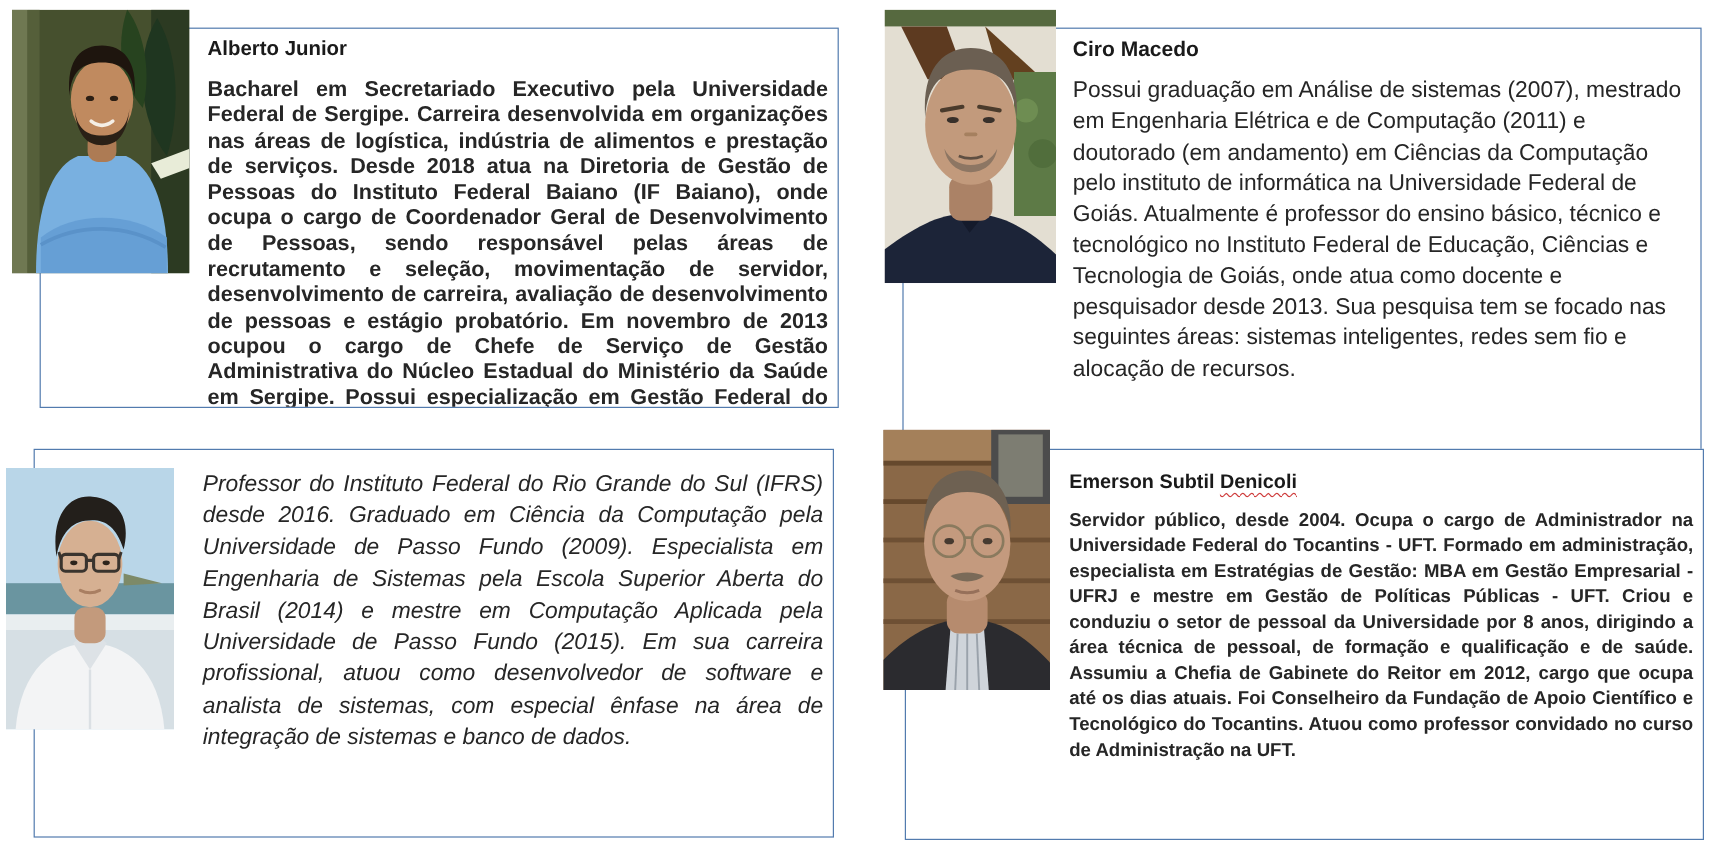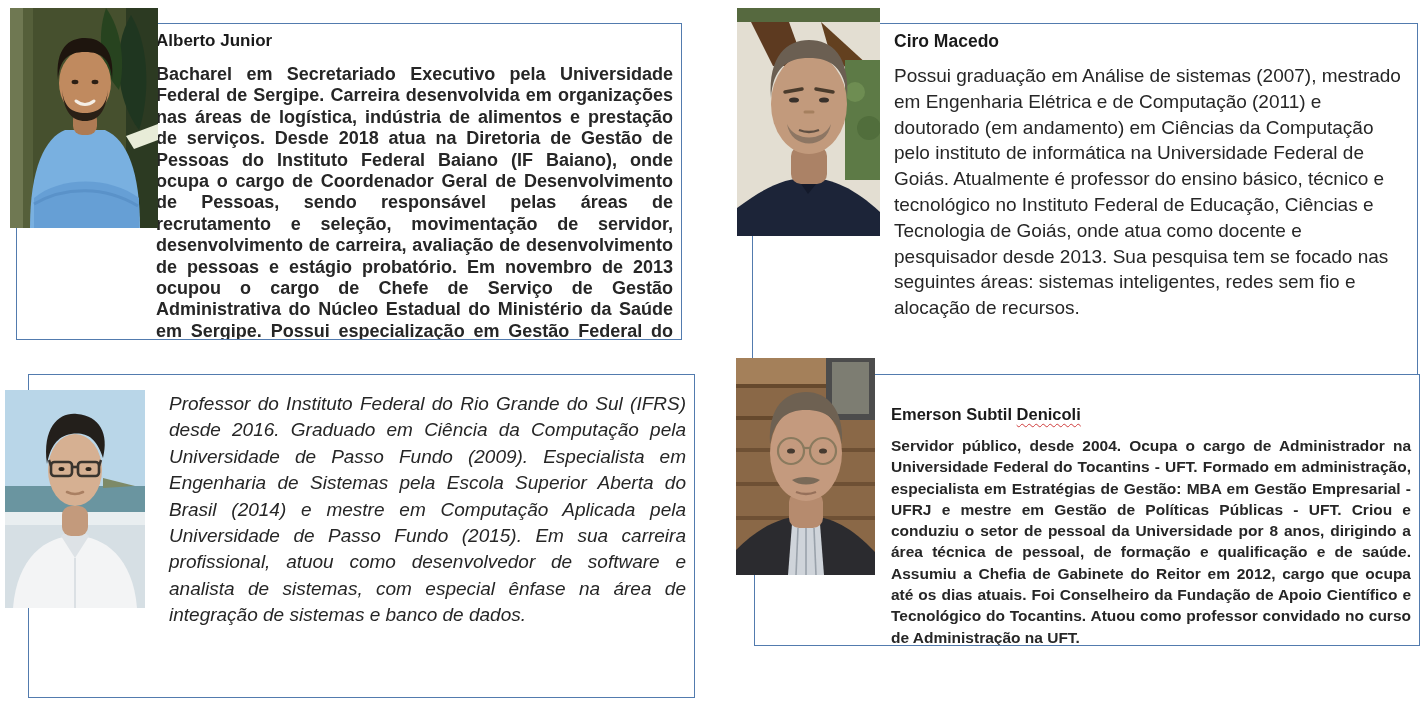--- a/index.html
+++ b/index.html
@@ -23,39 +23,39 @@
   .photo {
     position: absolute;
     z-index: 2;
     overflow: hidden;
   }
   .photo svg { display: block; width: 100%; height: 100%; }
   .title { margin: 0; font-weight: bold; color: #1a1a1a; }
   .bio { margin: 0; }
 
   
-  .box1 { left: 16px; top: 23px; width: 666px; height: 317px; padding: 7px 8px 6px 139px; }
+  .box1 { left: 33px; top: 23px; width: 666px; height: 317px; padding: 7px 8px 6px 139px; }
   .t1 { font-size: 17px; margin-bottom: 13px; }
   .b1 { font-size: 18px; line-height: 21.4px; text-align: justify; font-weight: bold; }
   .p1 { left: 10px; top: 8px; width: 148px; height: 220px; }
 
   
   .box2 { left: 752px; top: 23px; width: 666px; height: 372px; padding: 7px 8px 6px 141px; }
   .t2 { font-size: 17.5px; margin-bottom: 11px; }
   .b2 { font-size: 19px; line-height: 25.8px; text-align: left; }
   .p2 { left: 737px; top: 8px; width: 143px; height: 228px; }
 
   
   .box3 { left: 28px; top: 374px; width: 667px; height: 324px; padding: 16px 8px 6px 140px; }
   .t3 { font-size: 17.5px; margin-bottom: 12px; }
   .b3 { font-size: 19px; line-height: 26.4px; text-align: justify; font-style: italic; }
   .p3 { left: 5px; top: 390px; width: 140px; height: 218px; }
 
   
-  .box4 { left: 754px; top: 374px; width: 666px; height: 272px; padding: 30px 8px 6px 136px; }
+  .box4 { left: 754px; top: 374px; width: 666px; height: 326px; padding: 18px 8px 6px 136px; }
   .t4 { font-size: 16.5px; margin-bottom: 11px; }
   .b4 { font-size: 15.5px; line-height: 21.3px; text-align: justify; font-weight: bold; }
   .p4 { left: 736px; top: 358px; width: 139px; height: 217px; }
 
   .squiggle {
     text-decoration: underline;
     text-decoration-style: wavy;
     text-decoration-color: #cf3d3d;
     text-decoration-thickness: 1px;
     text-underline-offset: 3px;

